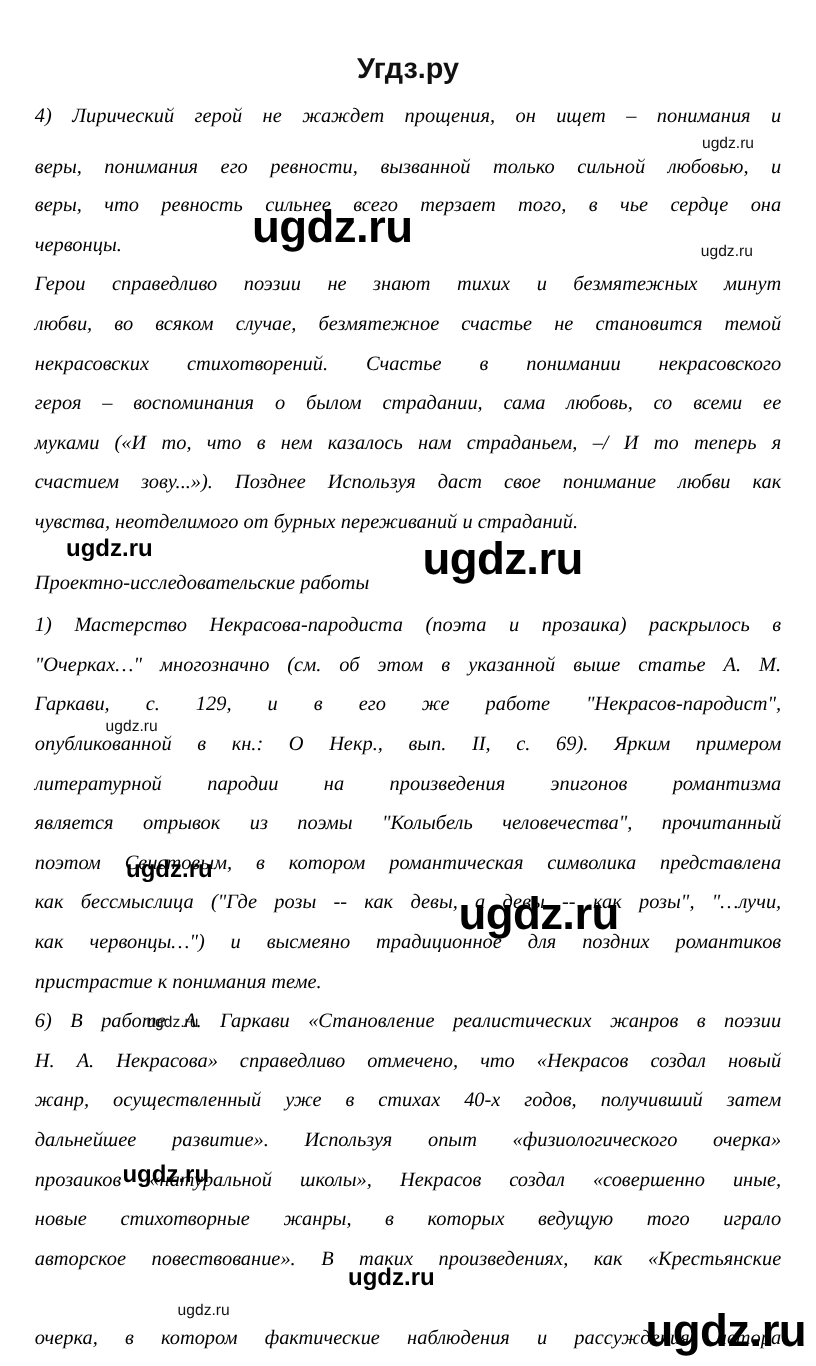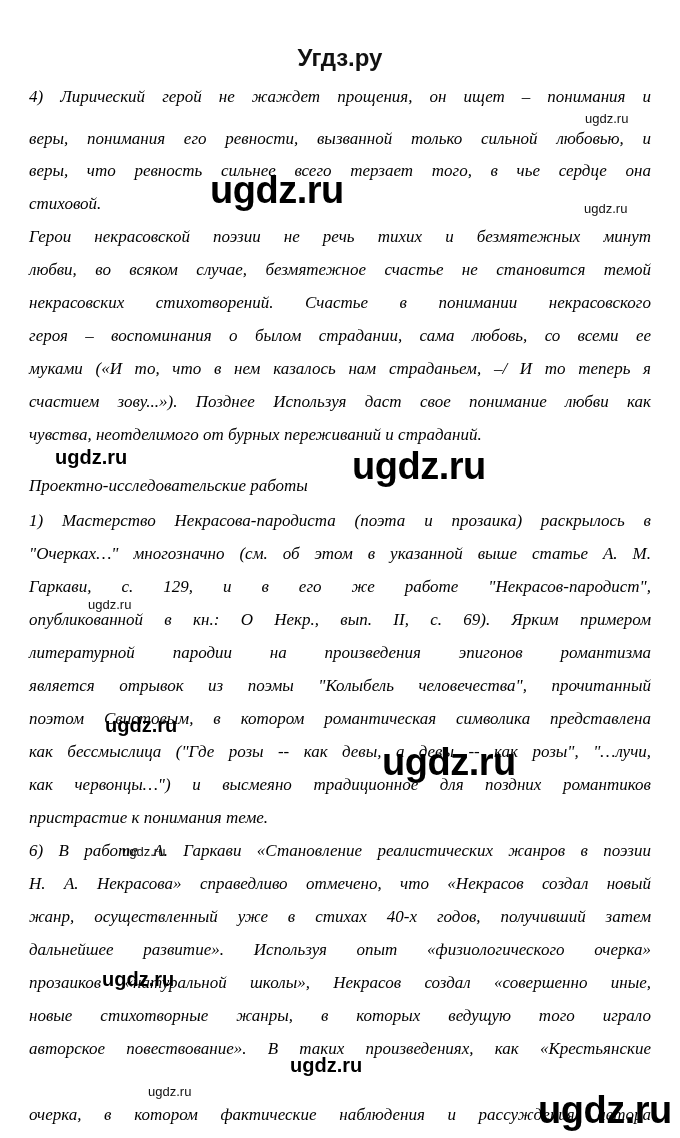--- a/index.html
+++ b/index.html
@@ -35,23 +35,23 @@
 </head>
 <body>
 
 <div class="page">
 
   <div class="header">Угдз.ру</div>
 
   <div class="line justify" style="top:42px">4) Лирический герой не жаждет прощения, он ищет – понимания и</div>
   <div class="line justify" style="top:84px">веры, понимания его ревности, вызванной только сильной любовью, и</div>
   <div class="line justify" style="top:116px">веры, что ревность сильнее всего терзает того, в чье сердце она</div>
-  <div class="line" style="top:149px">стиховой.</div>
+  <div class="line" style="top:149px">червонцы.</div>
 
-  <div class="line justify" style="top:182px">Герои некрасовской поэзии не речь тихих и безмятежных минут</div>
+  <div class="line justify" style="top:182px">Герои справедливо поэзии не знают тихих и безмятежных минут</div>
   <div class="line justify" style="top:215px">любви, во всяком случае, безмятежное счастье не становится темой</div>
   <div class="line justify" style="top:248px">некрасовских стихотворений. Счастье в понимании некрасовского</div>
   <div class="line justify" style="top:281px">героя – воспоминания о былом страдании, сама любовь, со всеми ее</div>
   <div class="line justify" style="top:314px">муками («И то, что в нем казалось нам страданьем, –/ И то теперь я</div>
   <div class="line justify" style="top:347px">счастием зову...»). Позднее Используя даст свое понимание любви как</div>
   <div class="line" style="top:380px">чувства, неотделимого от бурных переживаний и страданий.</div>
 
   <div class="line" style="top:431px">Проектно-исследовательские работы</div>
 
   <div class="line justify" style="top:466px">1) Мастерство Некрасова-пародиста (поэта и прозаика) раскрылось в</div>

